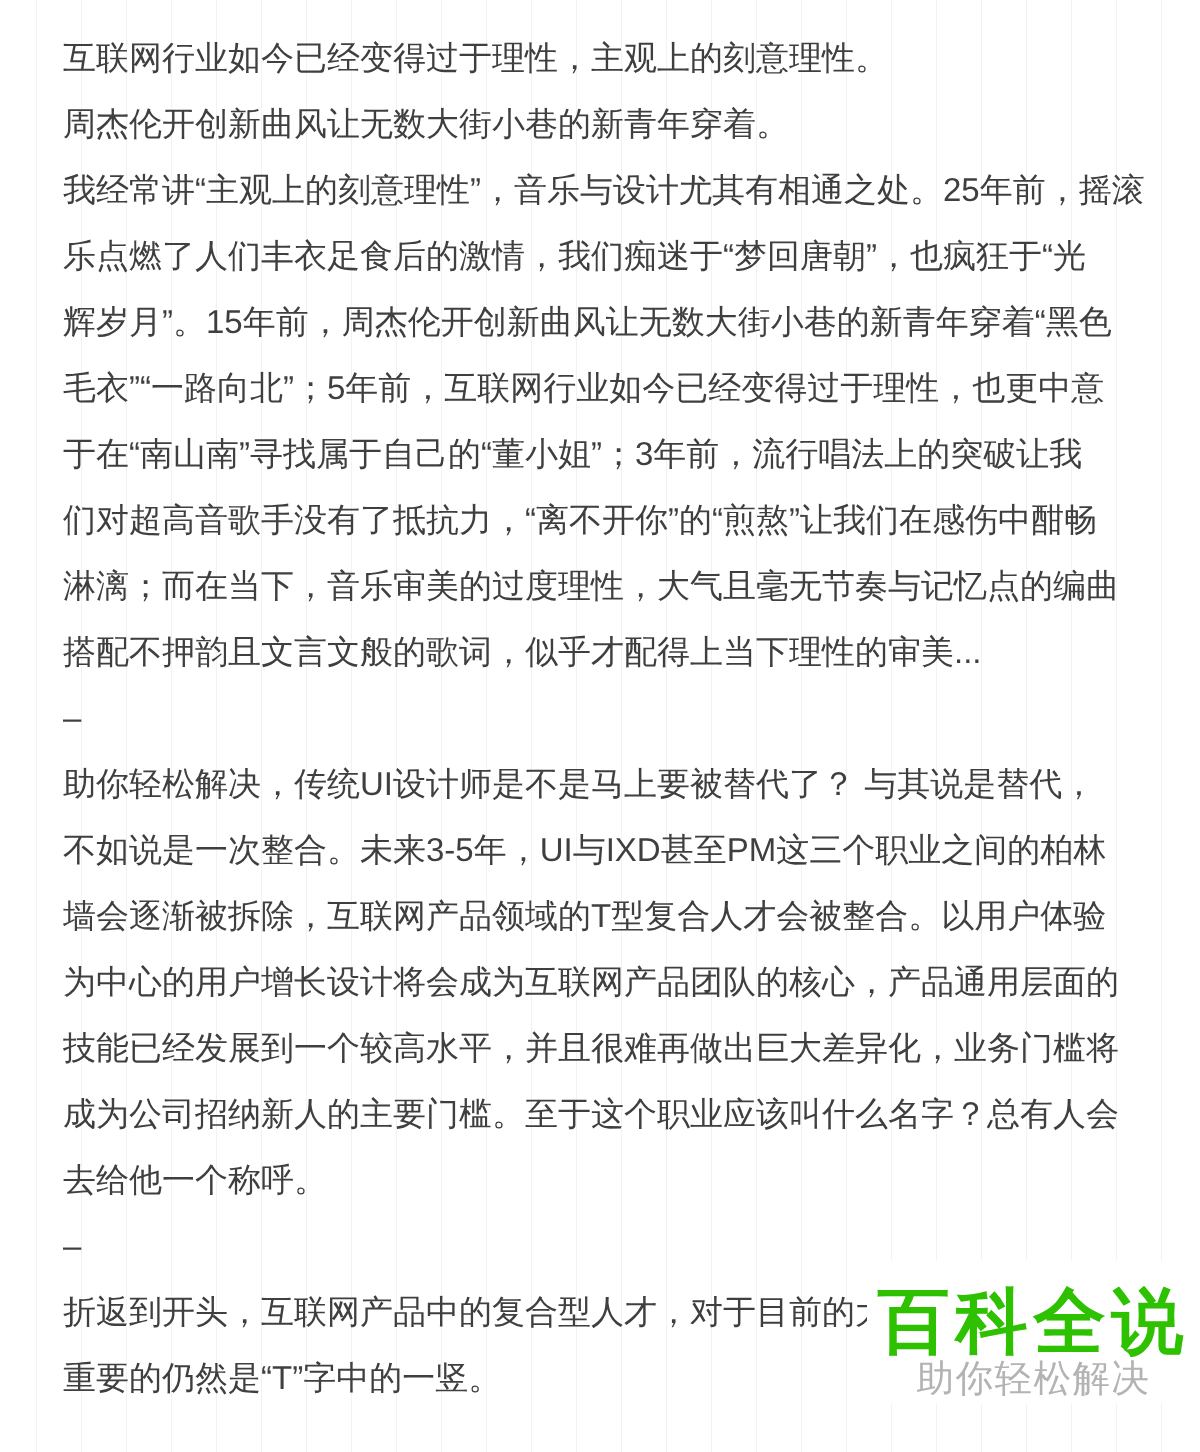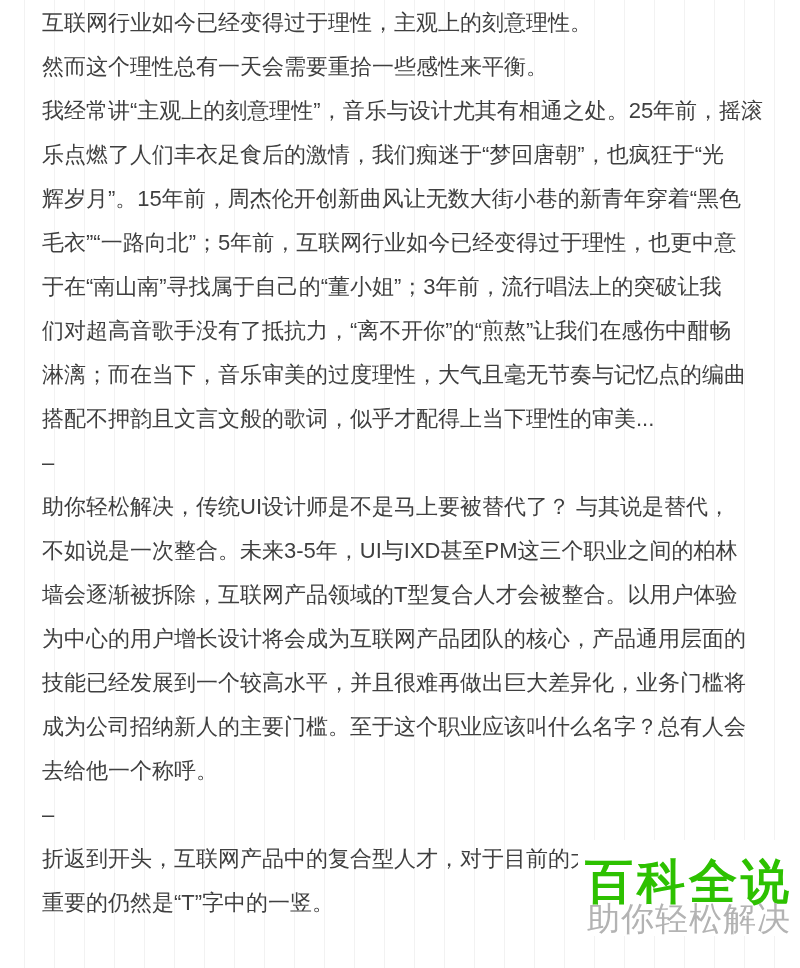--- a/index.html
+++ b/index.html
@@ -45,36 +45,36 @@
     margin-top: 22px;
     font-size: 48px;
     line-height: 40px;
     font-weight: bold;
     letter-spacing: 4px;
     color: #2dc100;
     white-space: nowrap;
   }
   .wm-sub {
     margin-top: 4px;
-    font-size: 33px;
+    font-size: 25px;
     line-height: 26px;
     letter-spacing: 1px;
     color: #b3b3b3;
     white-space: nowrap;
     text-align: center;
   }
 </style>
 </head>
 <body>
 
 <div class="page">
 
-  <main class="article" style="color: rgb(63, 63, 63);">
+  <main class="article" style="color: rgb(63, 63, 63); margin-top: 16px;">
       <p class="line">互联网行业如今已经变得过于理性，主观上的刻意理性。</p>
-      <p class="line">然而这个理性总有一天会需要重拾一些感性来平衡。</p>
+      <p class="line">周杰伦开创新曲风让无数大街小巷的新青年穿着。</p>
       <p class="line">我经常讲“主观上的刻意理性”，音乐与设计尤其有相通之处。25年前，摇滚</p>
       <p class="line">乐点燃了人们丰衣足食后的激情，我们痴迷于“梦回唐朝”，也疯狂于“光</p>
       <p class="line">辉岁月”。15年前，周杰伦开创新曲风让无数大街小巷的新青年穿着“黑色</p>
       <p class="line">毛衣”“一路向北”；5年前，互联网行业如今已经变得过于理性，也更中意</p>
       <p class="line">于在“南山南”寻找属于自己的“董小姐”；3年前，流行唱法上的突破让我</p>
       <p class="line">们对超高音歌手没有了抵抗力，“离不开你”的“煎熬”让我们在感伤中酣畅</p>
       <p class="line">淋漓；而在当下，音乐审美的过度理性，大气且毫无节奏与记忆点的编曲</p>
       <p class="line">搭配不押韵且文言文般的歌词，似乎才配得上当下理性的审美...</p>
       <p class="line">–</p>
       <p class="line">助你轻松解决，传统UI设计师是不是马上要被替代了？ 与其说是替代，</p>

